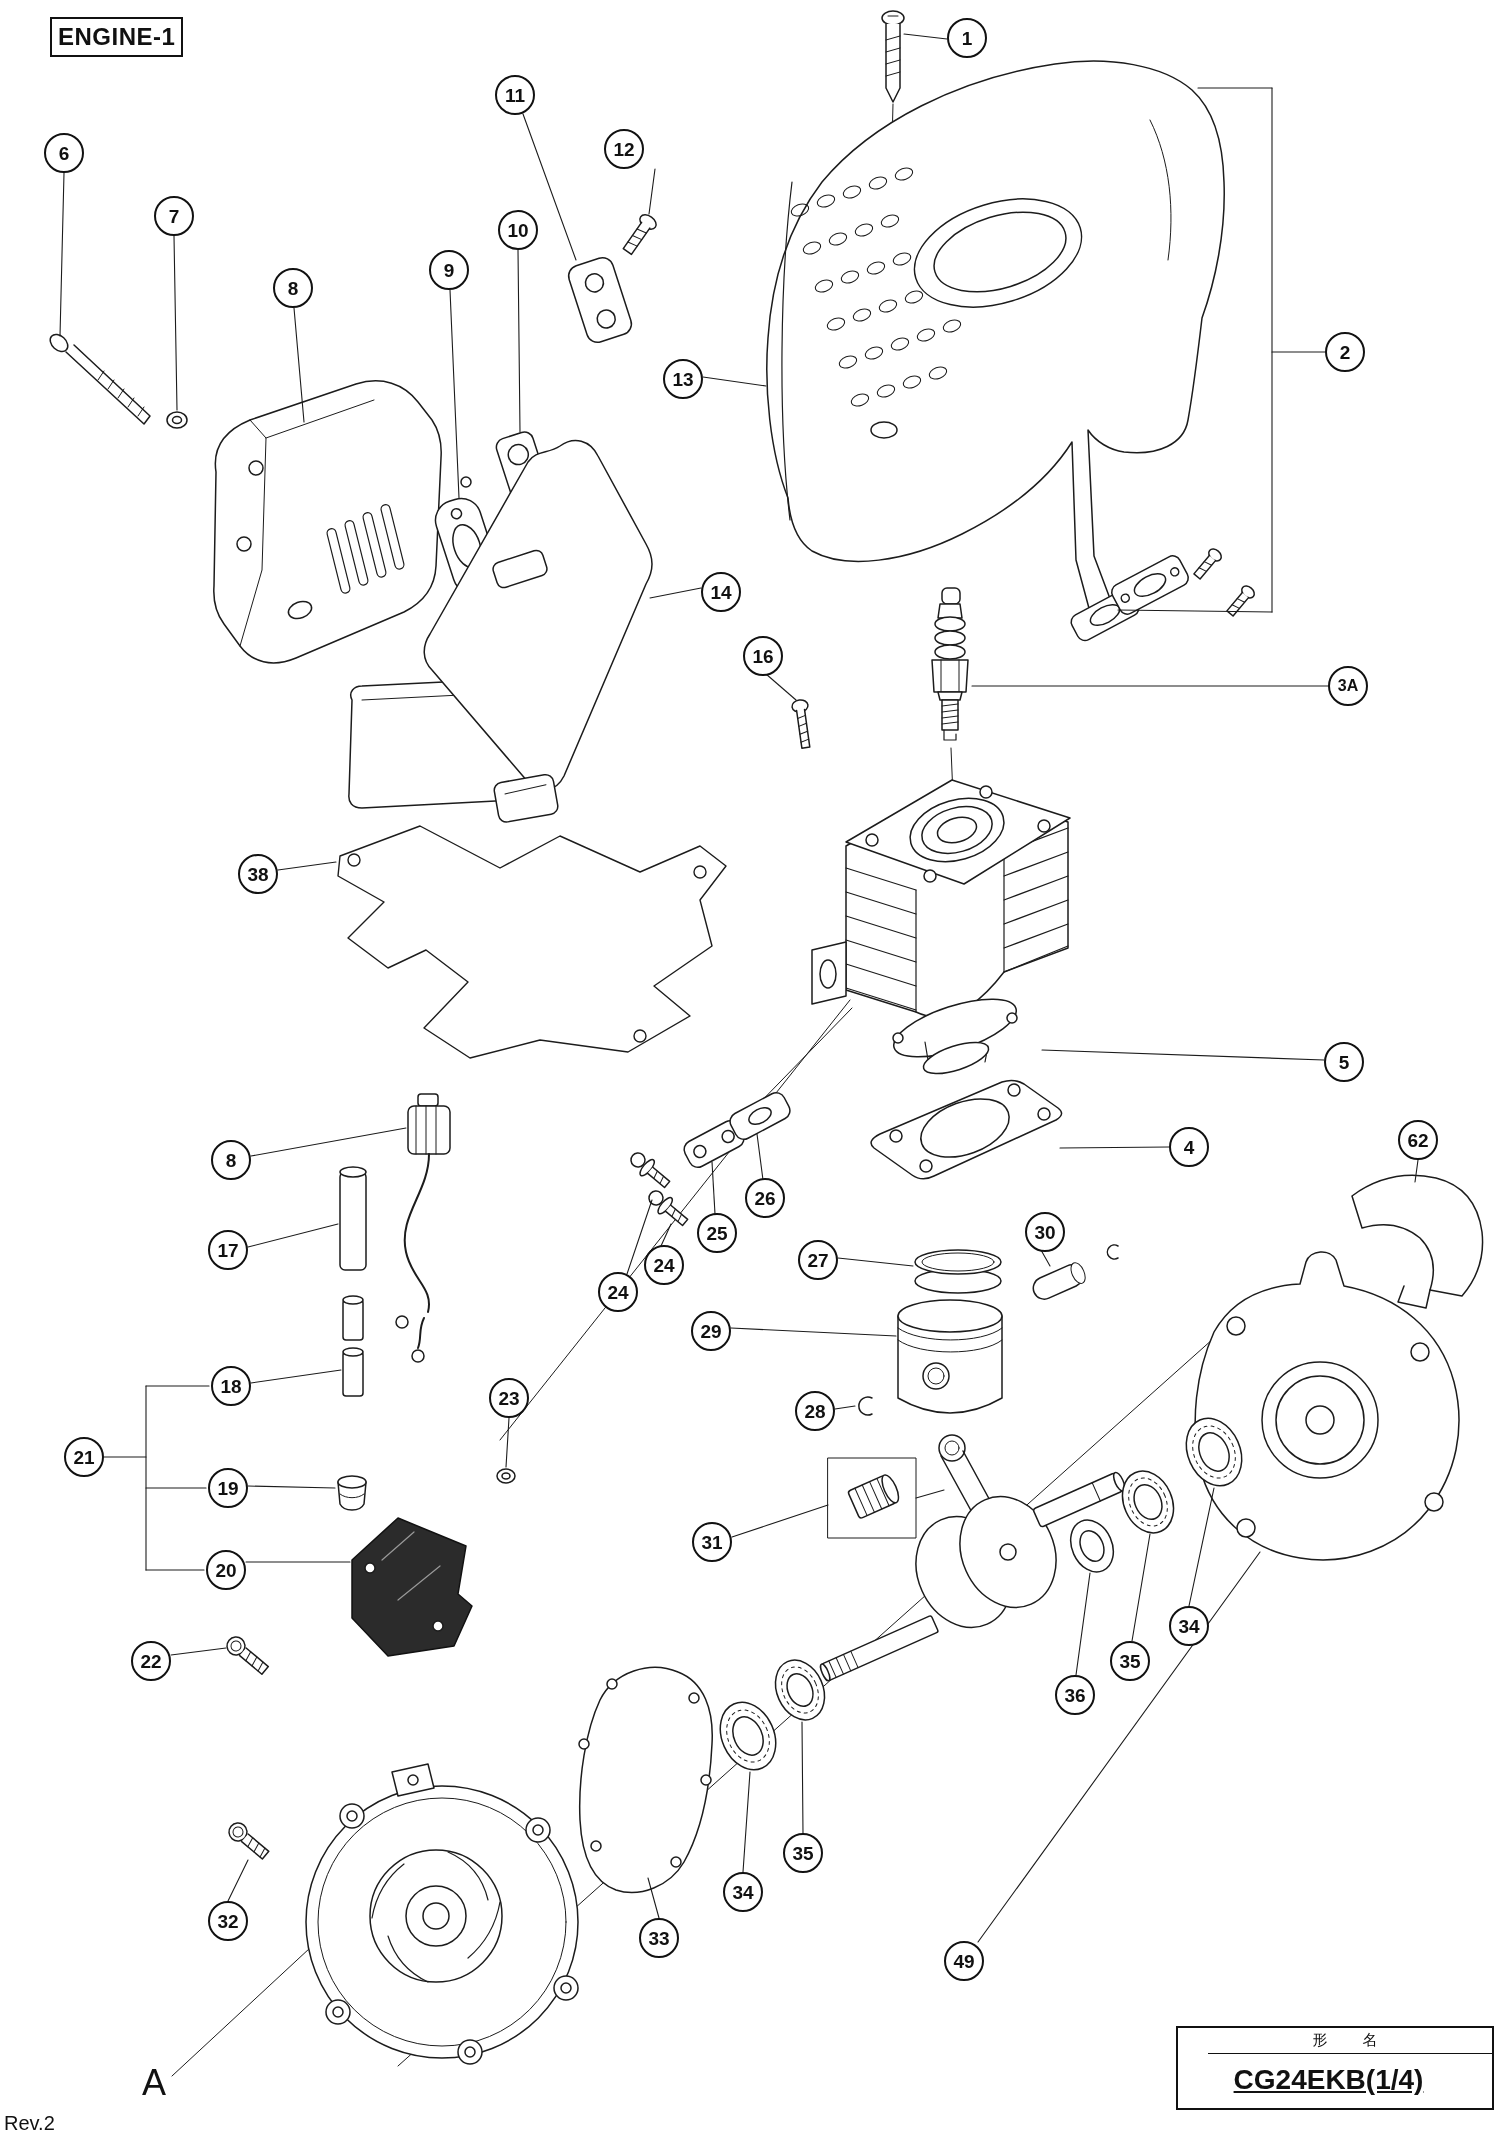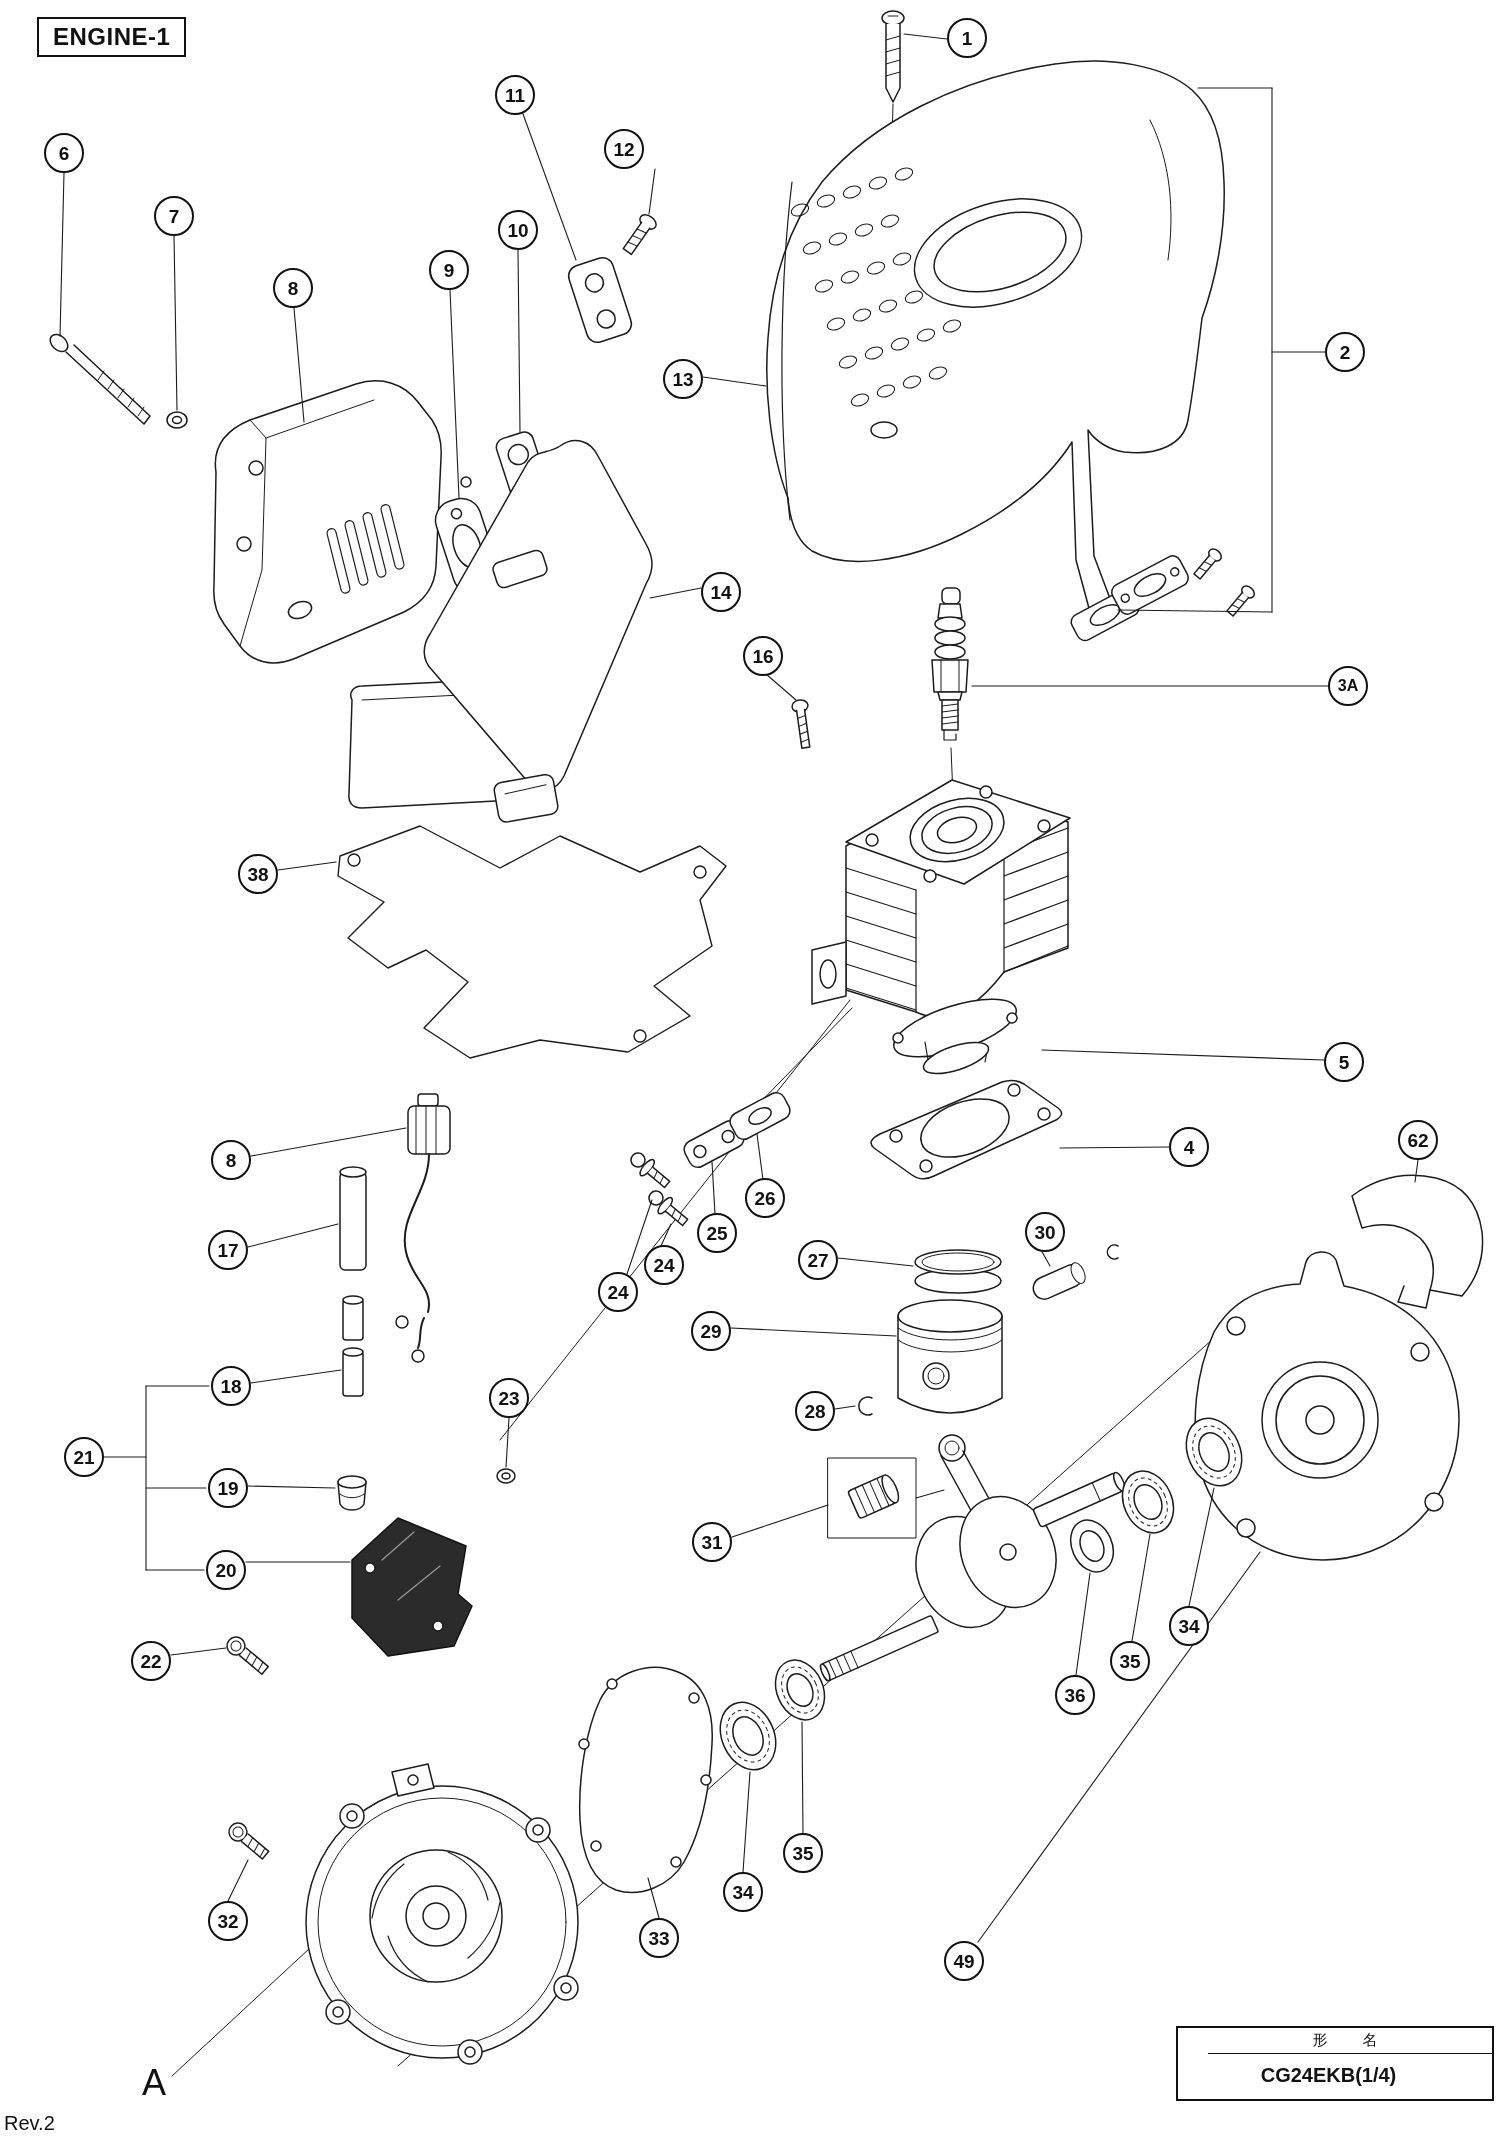--- a/index.html
+++ b/index.html
@@ -9,32 +9,32 @@
   }
   svg.art { position:absolute; left:0; top:0; z-index:1; }
   .callout {
     position:absolute; width:40px; height:40px; box-sizing:border-box;
     border:2.5px solid #111; border-radius:50%; background:#fff;
     display:flex; align-items:center; justify-content:center;
     font-weight:bold; font-size:19px; line-height:1; z-index:3;
   }
   .callout.wide { font-size:16px; letter-spacing:0; }
   .engine-label {
-    position:absolute; left:37px; top:17px; z-index:3;
-    border:2.5px solid #111; background:#fff; padding:4px 14px;
+    position:absolute; left:50px; top:17px; z-index:3;
+    border:2.5px solid #111; background:#fff; padding:4px 6px;
     font-size:24px; font-weight:bold; letter-spacing:0.5px;
   }
   .label-a { position:absolute; left:142px; top:2062px; font-size:36px; z-index:3; }
   .rev { position:absolute; left:4px; top:2112px; font-size:20px; z-index:3; }
   .title-block {
     position:absolute; left:1176px; top:2026px; width:318px; z-index:3;
     border:2px solid #111; background:#fff; box-sizing:border-box; text-align:center;
   }
   .tb-header { border-bottom:1.5px solid #111; font-size:15px; padding:3px 0; letter-spacing:10px;margin-left:30px; }
-  .tb-model  { font-size:20px; font-weight:bold; padding:10px 13px 12px 0; }
+  .tb-model  { font-size:28px; font-weight:bold; padding:10px 13px 12px 0;text-decoration:underline; }
 </style>
 </head>
 <body>
 
 <div class="canvas">
 
 <svg class="art" width="1500" height="2144" viewBox="0 0 1500 2144">
 <g stroke="#1c1c1c" fill="none" stroke-width="1.5" stroke-linecap="round" stroke-linejoin="round">
 
   <g stroke-width="1">

